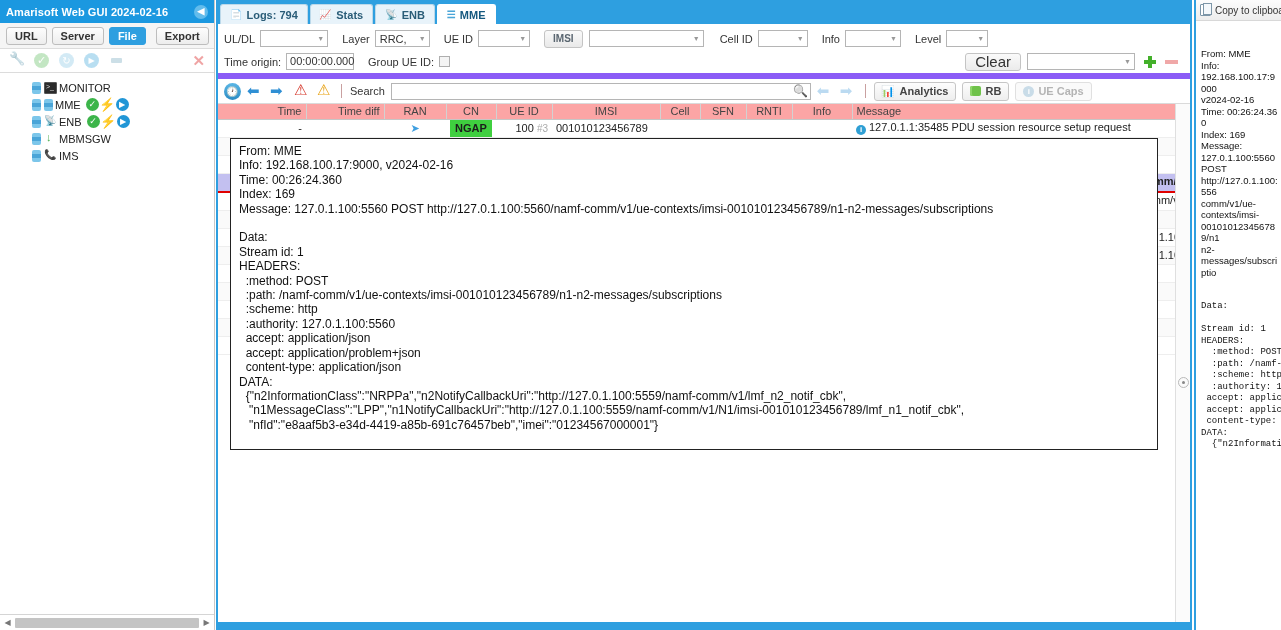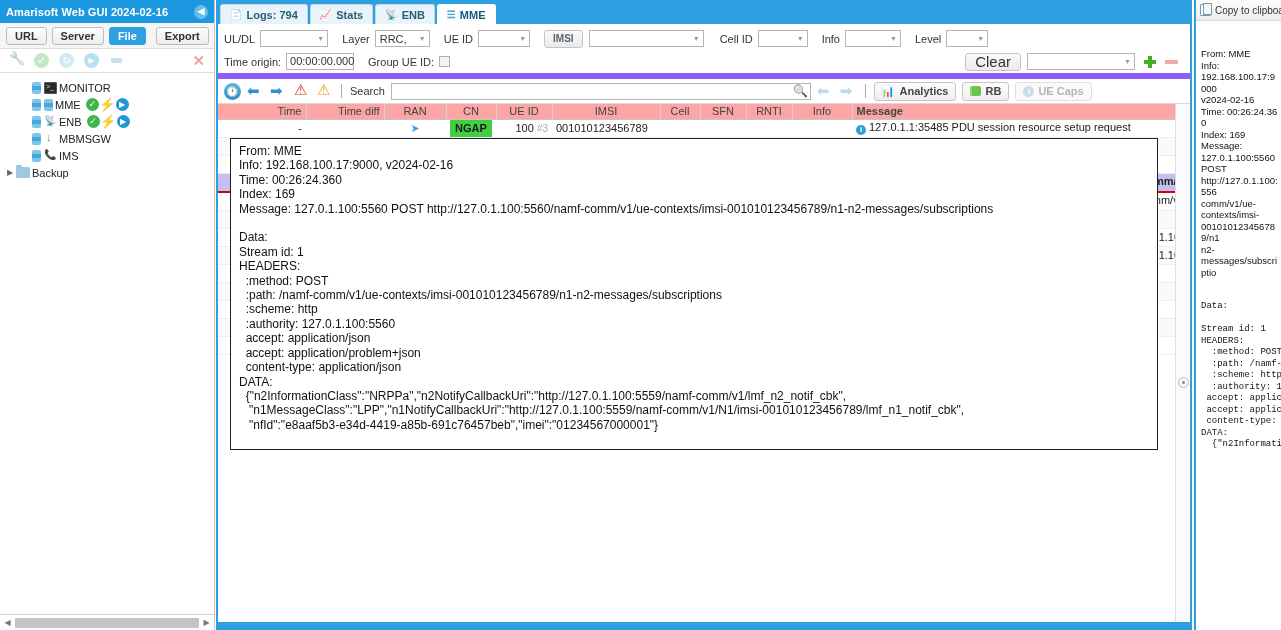--- a/index.html
+++ b/index.html
@@ -217,21 +217,21 @@
   .minus-ic { width: 13px; height: 4px; background: #f0a8a8; }
 
   
   #tablewrap { flex: 1; position: relative; overflow: hidden; background: #fff; }
   table.logs { width: 100%; border-collapse: collapse; table-layout: fixed; }
   table.logs th {
     background: #fca5a5; border-right: 1px solid #d2d2d2; border-bottom: 1px solid #c6c6c6;
     font-size: 11px; font-weight: normal; color: #444; height: 15px; padding: 0 4px;
     text-align: right; white-space: nowrap;
   }
-  table.logs th.l { text-align: left; font-weight: bold; }
+  table.logs th.l { text-align: left; }
   table.logs th.c { text-align: center; }
   table.logs td {
     font-size: 11px; height: 17px; padding: 0 4px; white-space: nowrap;
     overflow: hidden; border-bottom: 1px solid #eee; color: #222;
   }
   tr.alt td { background: #fafafa; }
   td.time { text-align: right; color: #222; }
   td.tdiff { text-align: right; color: #222; }
   td.ran { text-align: center; }
   td.cnc { padding: 0; text-align: center; }
@@ -363,25 +363,20 @@
         <span class="arr"></span>
         <span class="db-ic"></span>
         <span class="kind-ic ki-mbms"></span>
         <span class="lbl">MBMSGW</span>
       </div>
       <div class="tnode">
         <span class="arr"></span>
         <span class="db-ic"></span>
         <span class="kind-ic ki-ims"></span>
         <span class="lbl">IMS</span>
-      </div>
-      <div class="tnode">
-        <span class="arr right"></span>
-        <span class="folder-ic"></span>
-        <span class="lbl">Backup</span>
       </div>
     </div>
 
     <div id="sb-hscroll">
       <span class="arw">◀</span>
       <span class="bar"></span>
       <span class="arw">▶</span>
     </div>
   </div>
 

